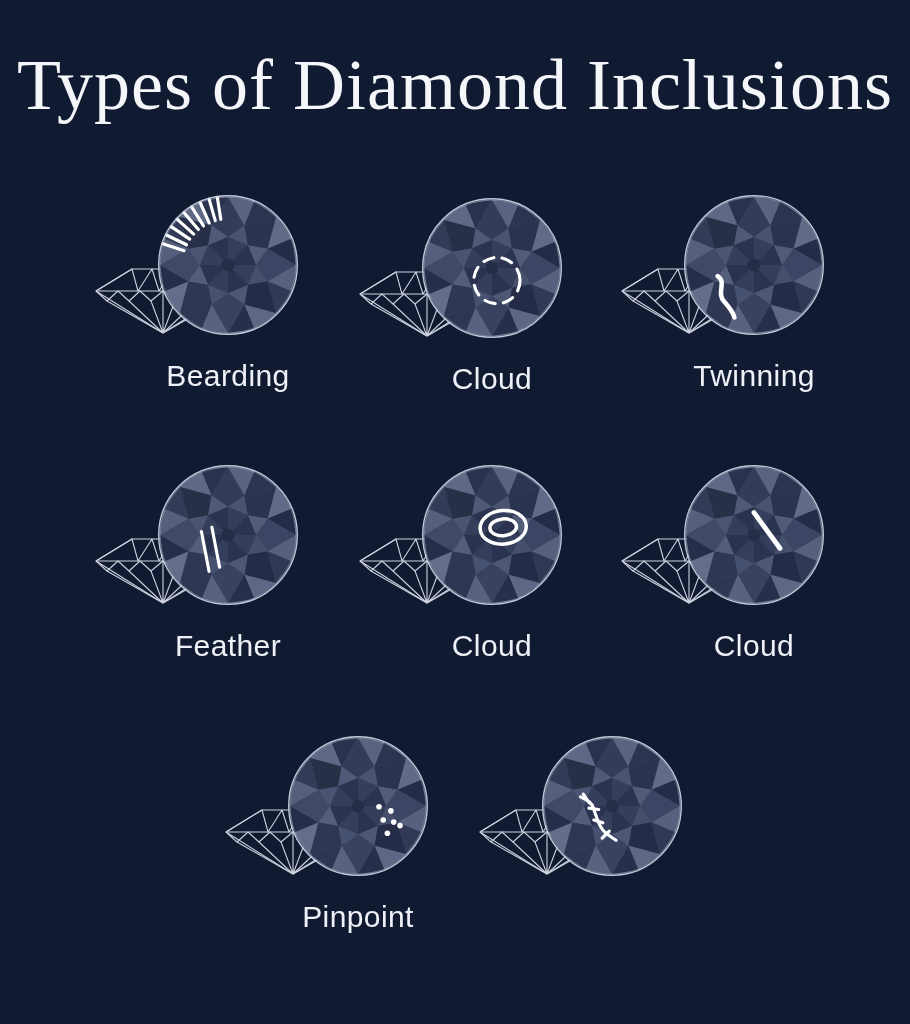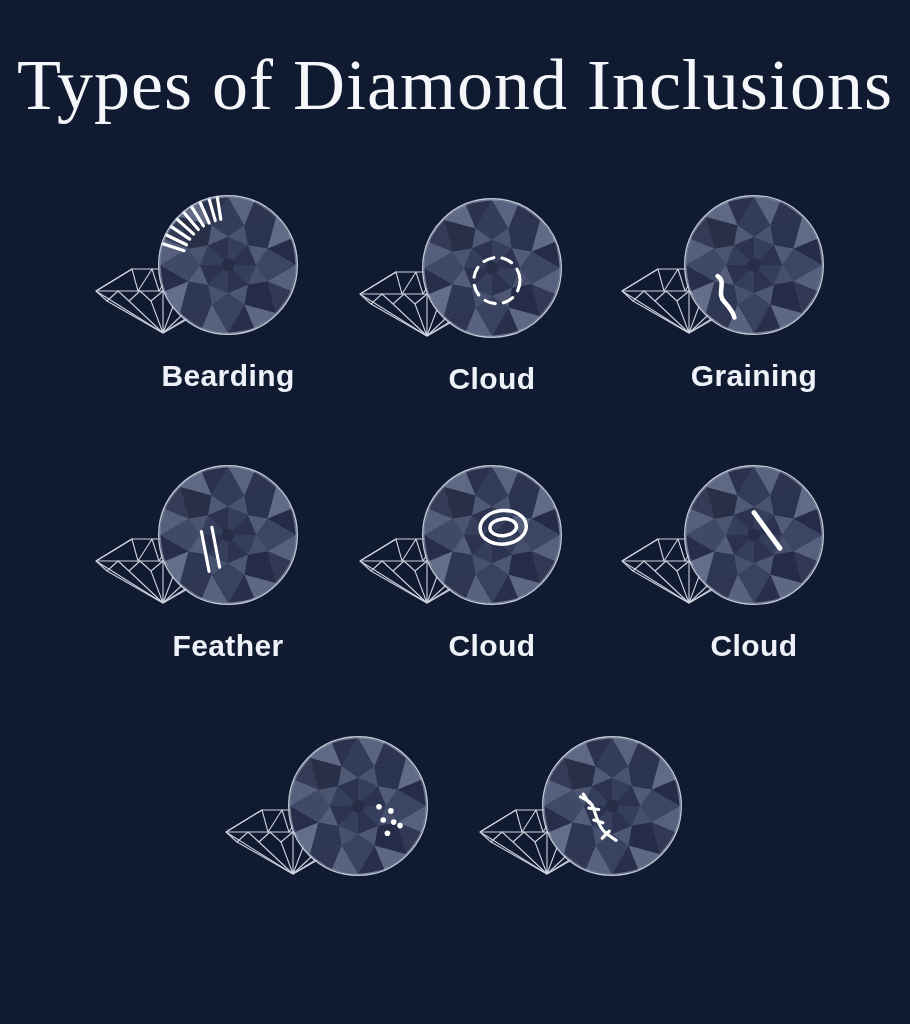--- a/index.html
+++ b/index.html
@@ -12,21 +12,21 @@
     position:absolute;top:44px;left:0;width:910px;
     text-align:center;
     font-family:"Liberation Serif", serif;
     font-size:72px;font-weight:400;letter-spacing:1px;
     color:#f4f6fa;
   }
   .item{position:absolute;width:260px;height:152px;}
   .item svg{display:block;overflow:visible;}
   .inclusion-label{
     position:absolute;top:166px;left:172px;transform:translateX(-50%);
-    font-size:30px;font-weight:700;letter-spacing:.4px;
+    font-size:30px;font-weight:400;letter-spacing:.4px;
     color:#eef1f7;white-space:nowrap;text-align:center;
   }
   .side-art{stroke:#e6ebf5;stroke-width:1.1;fill:none;opacity:.88;stroke-linejoin:round;}
   .lens-ring{fill:none;stroke:#c9d1e0;stroke-width:2;opacity:.95;}
   .mark{stroke:#ffffff;fill:none;stroke-linecap:round;}
   .mark-fill{fill:#ffffff;stroke:none;}
 </style>
 </head>
 <body style="background: rgb(16, 26, 49);">
 
@@ -122,21 +122,21 @@
   <svg width="260" height="152" viewBox="0 0 260 152">
     <use href="#side-diamond" transform="translate(38,74)"></use>
     <g transform="translate(172,72) scale(0.7)">
       <use href="#gem-shape"></use>
       <g class="mark" stroke-width="6.5">
         <path d="M-52 16 C-38 25 -55 40 -42 53 C-35 61 -30 67 -28 75"></path>
       </g>
       <circle class="lens-ring" r="99"></circle>
     </g>
   </svg>
-  <div class="inclusion-label">Graining</div>
+  <div class="inclusion-label">Twinning</div>
 </div>
 
 <div class="item" style="left:56px;top:463px">
   <svg width="260" height="152" viewBox="0 0 260 152">
     <use href="#side-diamond" transform="translate(38,74)"></use>
     <g transform="translate(172,72) scale(0.7)">
       <use href="#gem-shape"></use>
       <g class="mark" stroke-width="4.5">
         <path d="M-38 -5 L-27 52 M-23 -11 L-12 46"></path>
       </g>
@@ -184,20 +184,21 @@
         <circle cx="30" cy="1" r="4"></circle>
         <circle cx="47" cy="7" r="4"></circle>
         <circle cx="36" cy="20" r="4"></circle>
         <circle cx="51" cy="23" r="4"></circle>
         <circle cx="60" cy="28" r="4"></circle>
         <circle cx="42" cy="39" r="4"></circle>
       </g>
       <circle class="lens-ring" r="99"></circle>
     </g>
   </svg>
+  <div class="inclusion-label">Pinpoint</div>
 </div>
 
 <div class="item" style="left:440px;top:734px">
   <svg width="260" height="152" viewBox="0 0 260 152">
     <use href="#side-diamond" transform="translate(38,74)"></use>
     <g transform="translate(172,72) scale(0.7)">
       <use href="#gem-shape"></use>
       <g class="mark" stroke-width="4.5">
         <path d="M-45 -13 C-34 -8 -28 -4 -26 4 C-24 12 -22 16 -19 24 C-16 32 -12 38 6 49"></path>
         <path d="M-41 -17 L-33 -5"></path>

